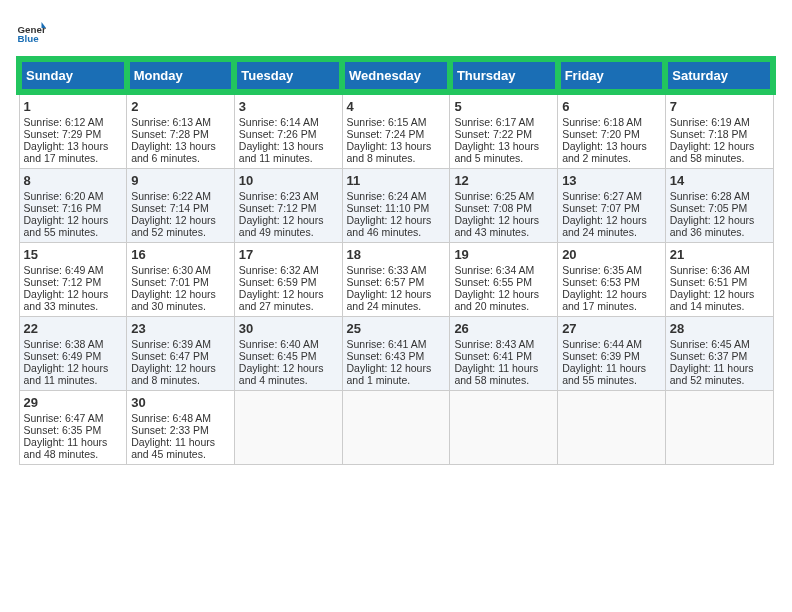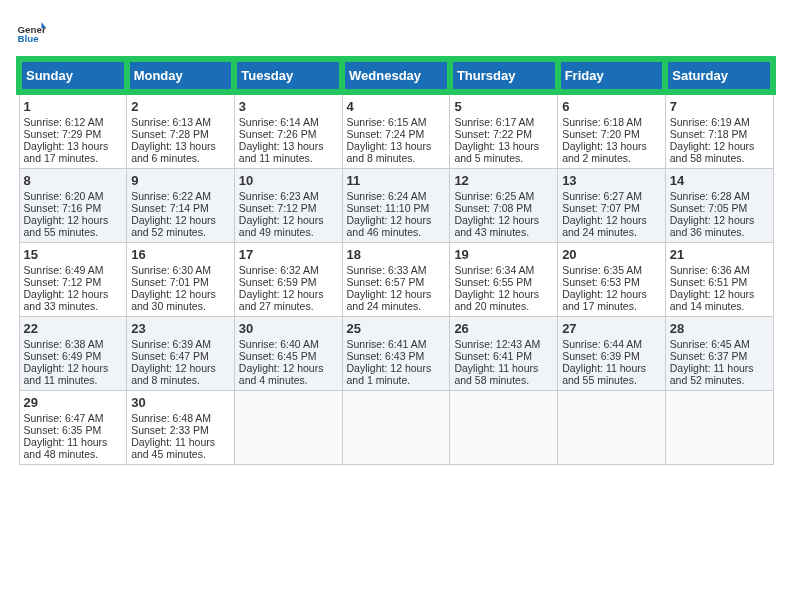--- a/index.html
+++ b/index.html
@@ -243,21 +243,21 @@
         <div>Daylight: 12 hours and 4 minutes.</div>
         </td>
         <td>
           <div class="day-num">25</div>
         <div>Sunrise: 6:41 AM</div>
         <div>Sunset: 6:43 PM</div>
         <div>Daylight: 12 hours and 1 minute.</div>
         </td>
         <td>
           <div class="day-num">26</div>
-        <div>Sunrise: 12:43 AM</div>
+        <div>Sunrise: 8:43 AM</div>
         <div>Sunset: 6:41 PM</div>
         <div>Daylight: 11 hours and 58 minutes.</div>
         </td>
         <td>
           <div class="day-num">27</div>
         <div>Sunrise: 6:44 AM</div>
         <div>Sunset: 6:39 PM</div>
         <div>Daylight: 11 hours and 55 minutes.</div>
         </td>
         <td>

